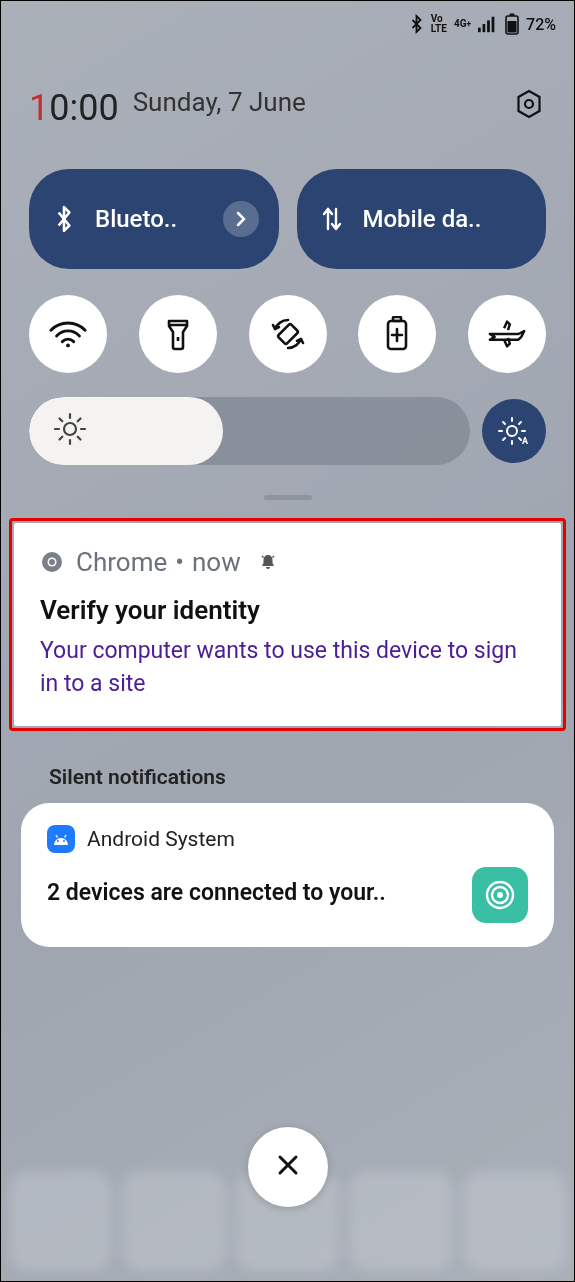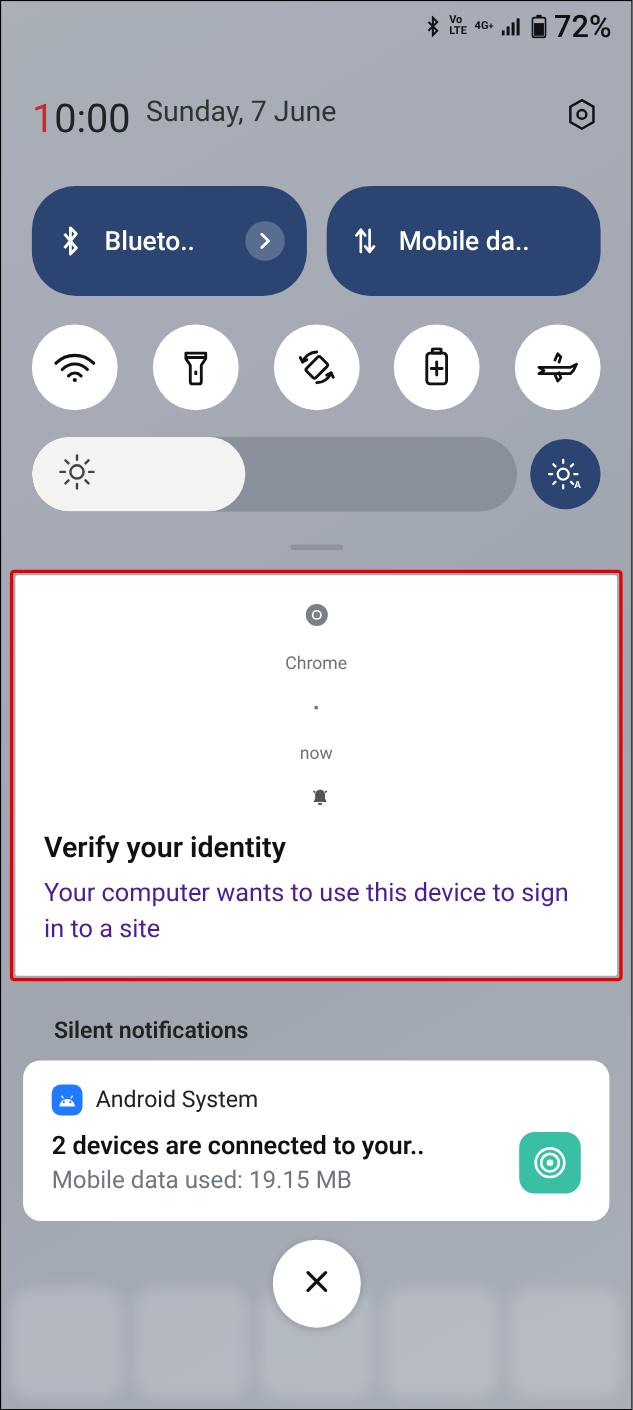--- a/index.html
+++ b/index.html
@@ -17,21 +17,21 @@
       display: flex;
       justify-content: flex-end;
       align-items: center;
       padding: 0 18px;
       gap: 7px;
       font-size: 17px;
       font-weight: 500;
       color: #111;
     }
     .status-bar .st-icon { display:inline-flex; align-items:center; }
-    .status-bar .battery-pct { font-size: 28px; }
+    .status-bar .battery-pct { font-size: 16px; }
 
     .clock-row {
       display: flex;
       padding: 40px 28px 18px 28px;
     }
     .clock-time { font-size: 36px; color: #222; font-weight: 400; }
     .clock-time .red { color: #c03030; }
     .clock-date { font-size: 26px; color: #333; margin-left: 14px; flex: 1; }
     .settings-gear { width: 34px; height: 34px; display:flex;align-items:center;justify-content:center; }
 
@@ -128,42 +128,41 @@
     }
     .notif-highlight {
       border: 3px solid #e60000;
       border-radius: 4px;
       padding: 2px;
       margin: 0 8px;
     }
     .notif-highlight .notification-card { margin: 0; border-radius: 2px; }
 
     .notif-header {
-      display:flex;align-items:center;gap:22px;
-      color:#6c727b;font-size:16px;
+      display:flex;align-items:center;gap:12px;
+      color:#6c727b;font-size:26px;
       margin-bottom: 18px;
-      flex-direction: column;
     }
     .notif-app-icon {
       width:24px;height:24px;display:flex;align-items:center;justify-content:center;
     }
     .notif-title { font-size: 26px; font-weight: 600; color:#111; margin-bottom: 10px; }
     .notif-body { font-size: 23px; color: #4c1d95; line-height: 1.42; }
 
     .section-label {
       padding: 34px 36px 14px 48px;
       font-size: 21px;
       font-weight: 600;
       color: #222;
     }
 
     .notification-card2 {
       background: #fff;
       margin: 0 20px;
-      border-radius: 16px;
+      border-radius: 28px;
       padding: 22px 26px 24px 26px;
     }
     .notif2-header { display:flex;align-items:center;gap:12px;font-size:21px;color:#222;margin-bottom:14px; }
     .notif2-app-icon {
       width:28px;height:28px;background:#1f7aff;border-radius:8px;
       display:flex;align-items:center;justify-content:center;
     }
     .notif2-row { display:flex;align-items:center;gap:14px; }
     .notif2-texts { flex:1; }
     .notif2-title { font-size: 23px; font-weight: 600; color:#111; margin-bottom: 6px; }
@@ -363,21 +362,20 @@
           <circle cx="12" cy="8" r="1" fill="#1f7aff"></circle>
           <line x1="4" y1="2" x2="5.5" y2="4.5" stroke="#fff" stroke-width="1.3"></line>
           <line x1="14" y1="2" x2="12.5" y2="4.5" stroke="#fff" stroke-width="1.3"></line>
         </svg>
     </span>
     <span>Android System</span>
   </div>
   <div class="notif2-row">
     <div class="notif2-texts">
       <div class="notif2-title">2 devices are connected to your..</div>
-      <div class="notif2-body">Mobile data used: 19.15 MB</div>
     </div>
     <div class="notif2-side-icon">
       <svg width="34" height="34" viewBox="0 0 34 34" fill="none" stroke="#fff" stroke-width="2.4">
           <circle cx="17" cy="17" r="3" fill="#fff" stroke="none"></circle>
           <circle cx="17" cy="17" r="8"></circle>
           <circle cx="17" cy="17" r="13"></circle>
         </svg>
     </div>
   </div>
 </div>

